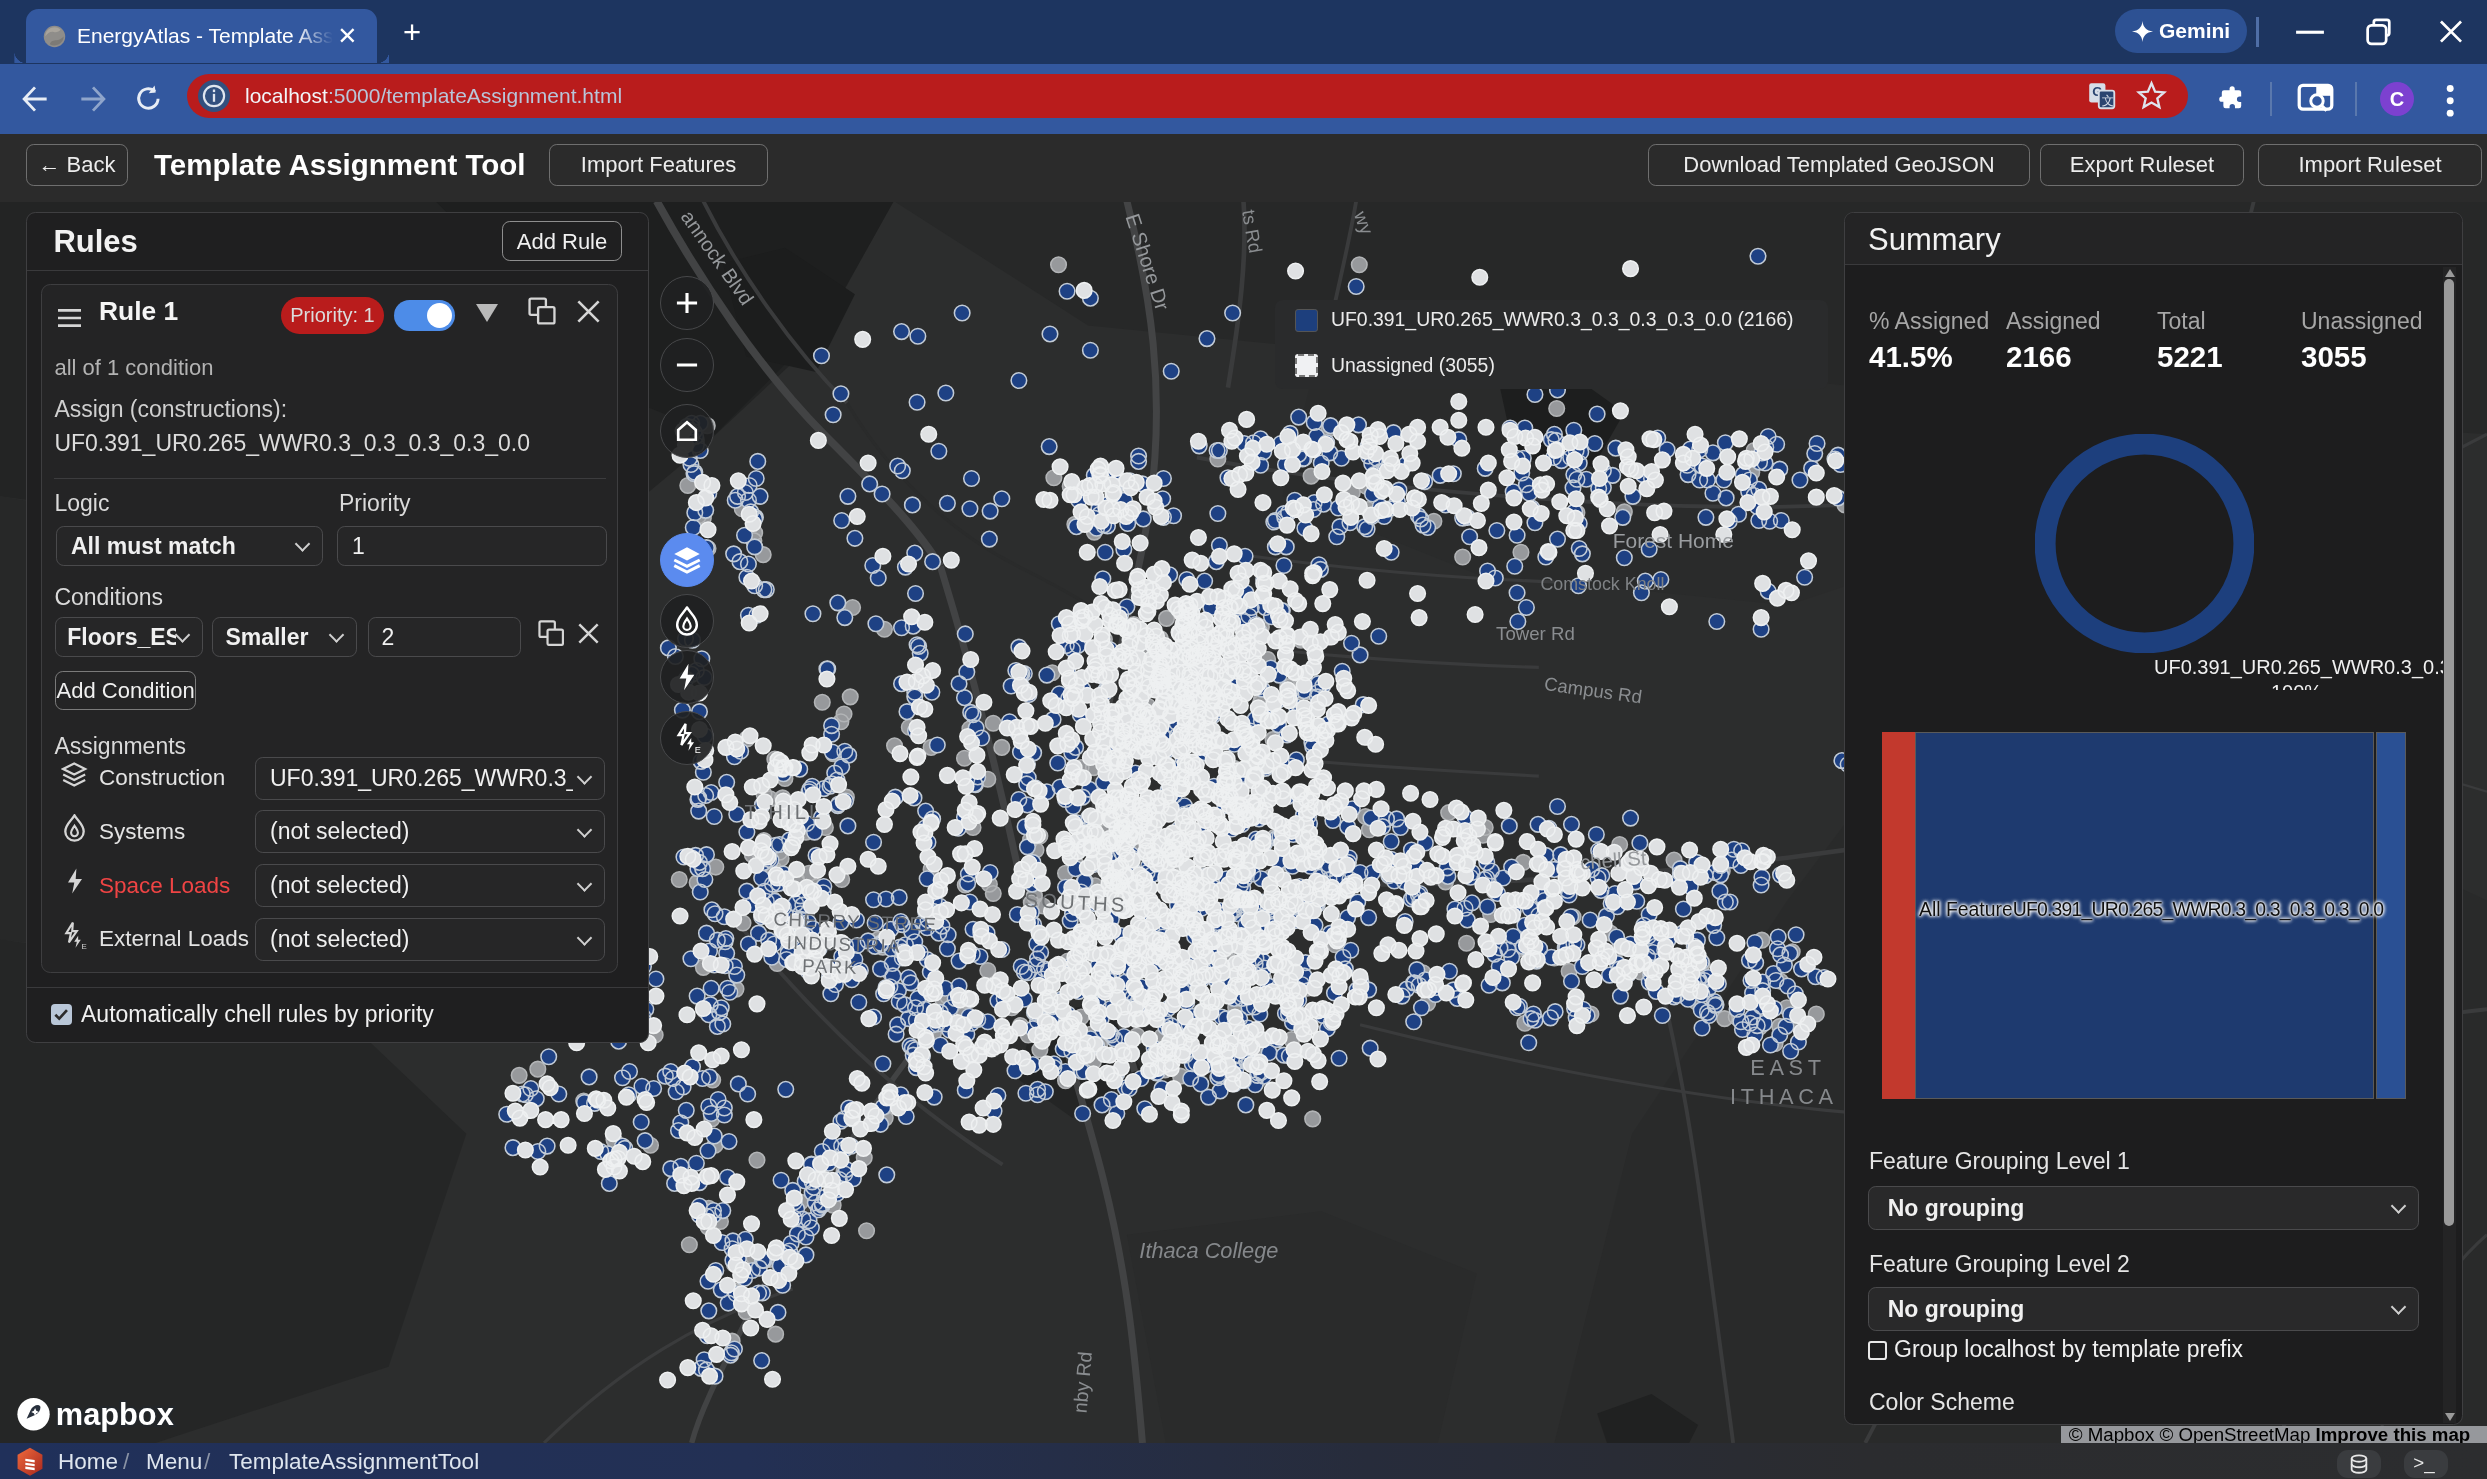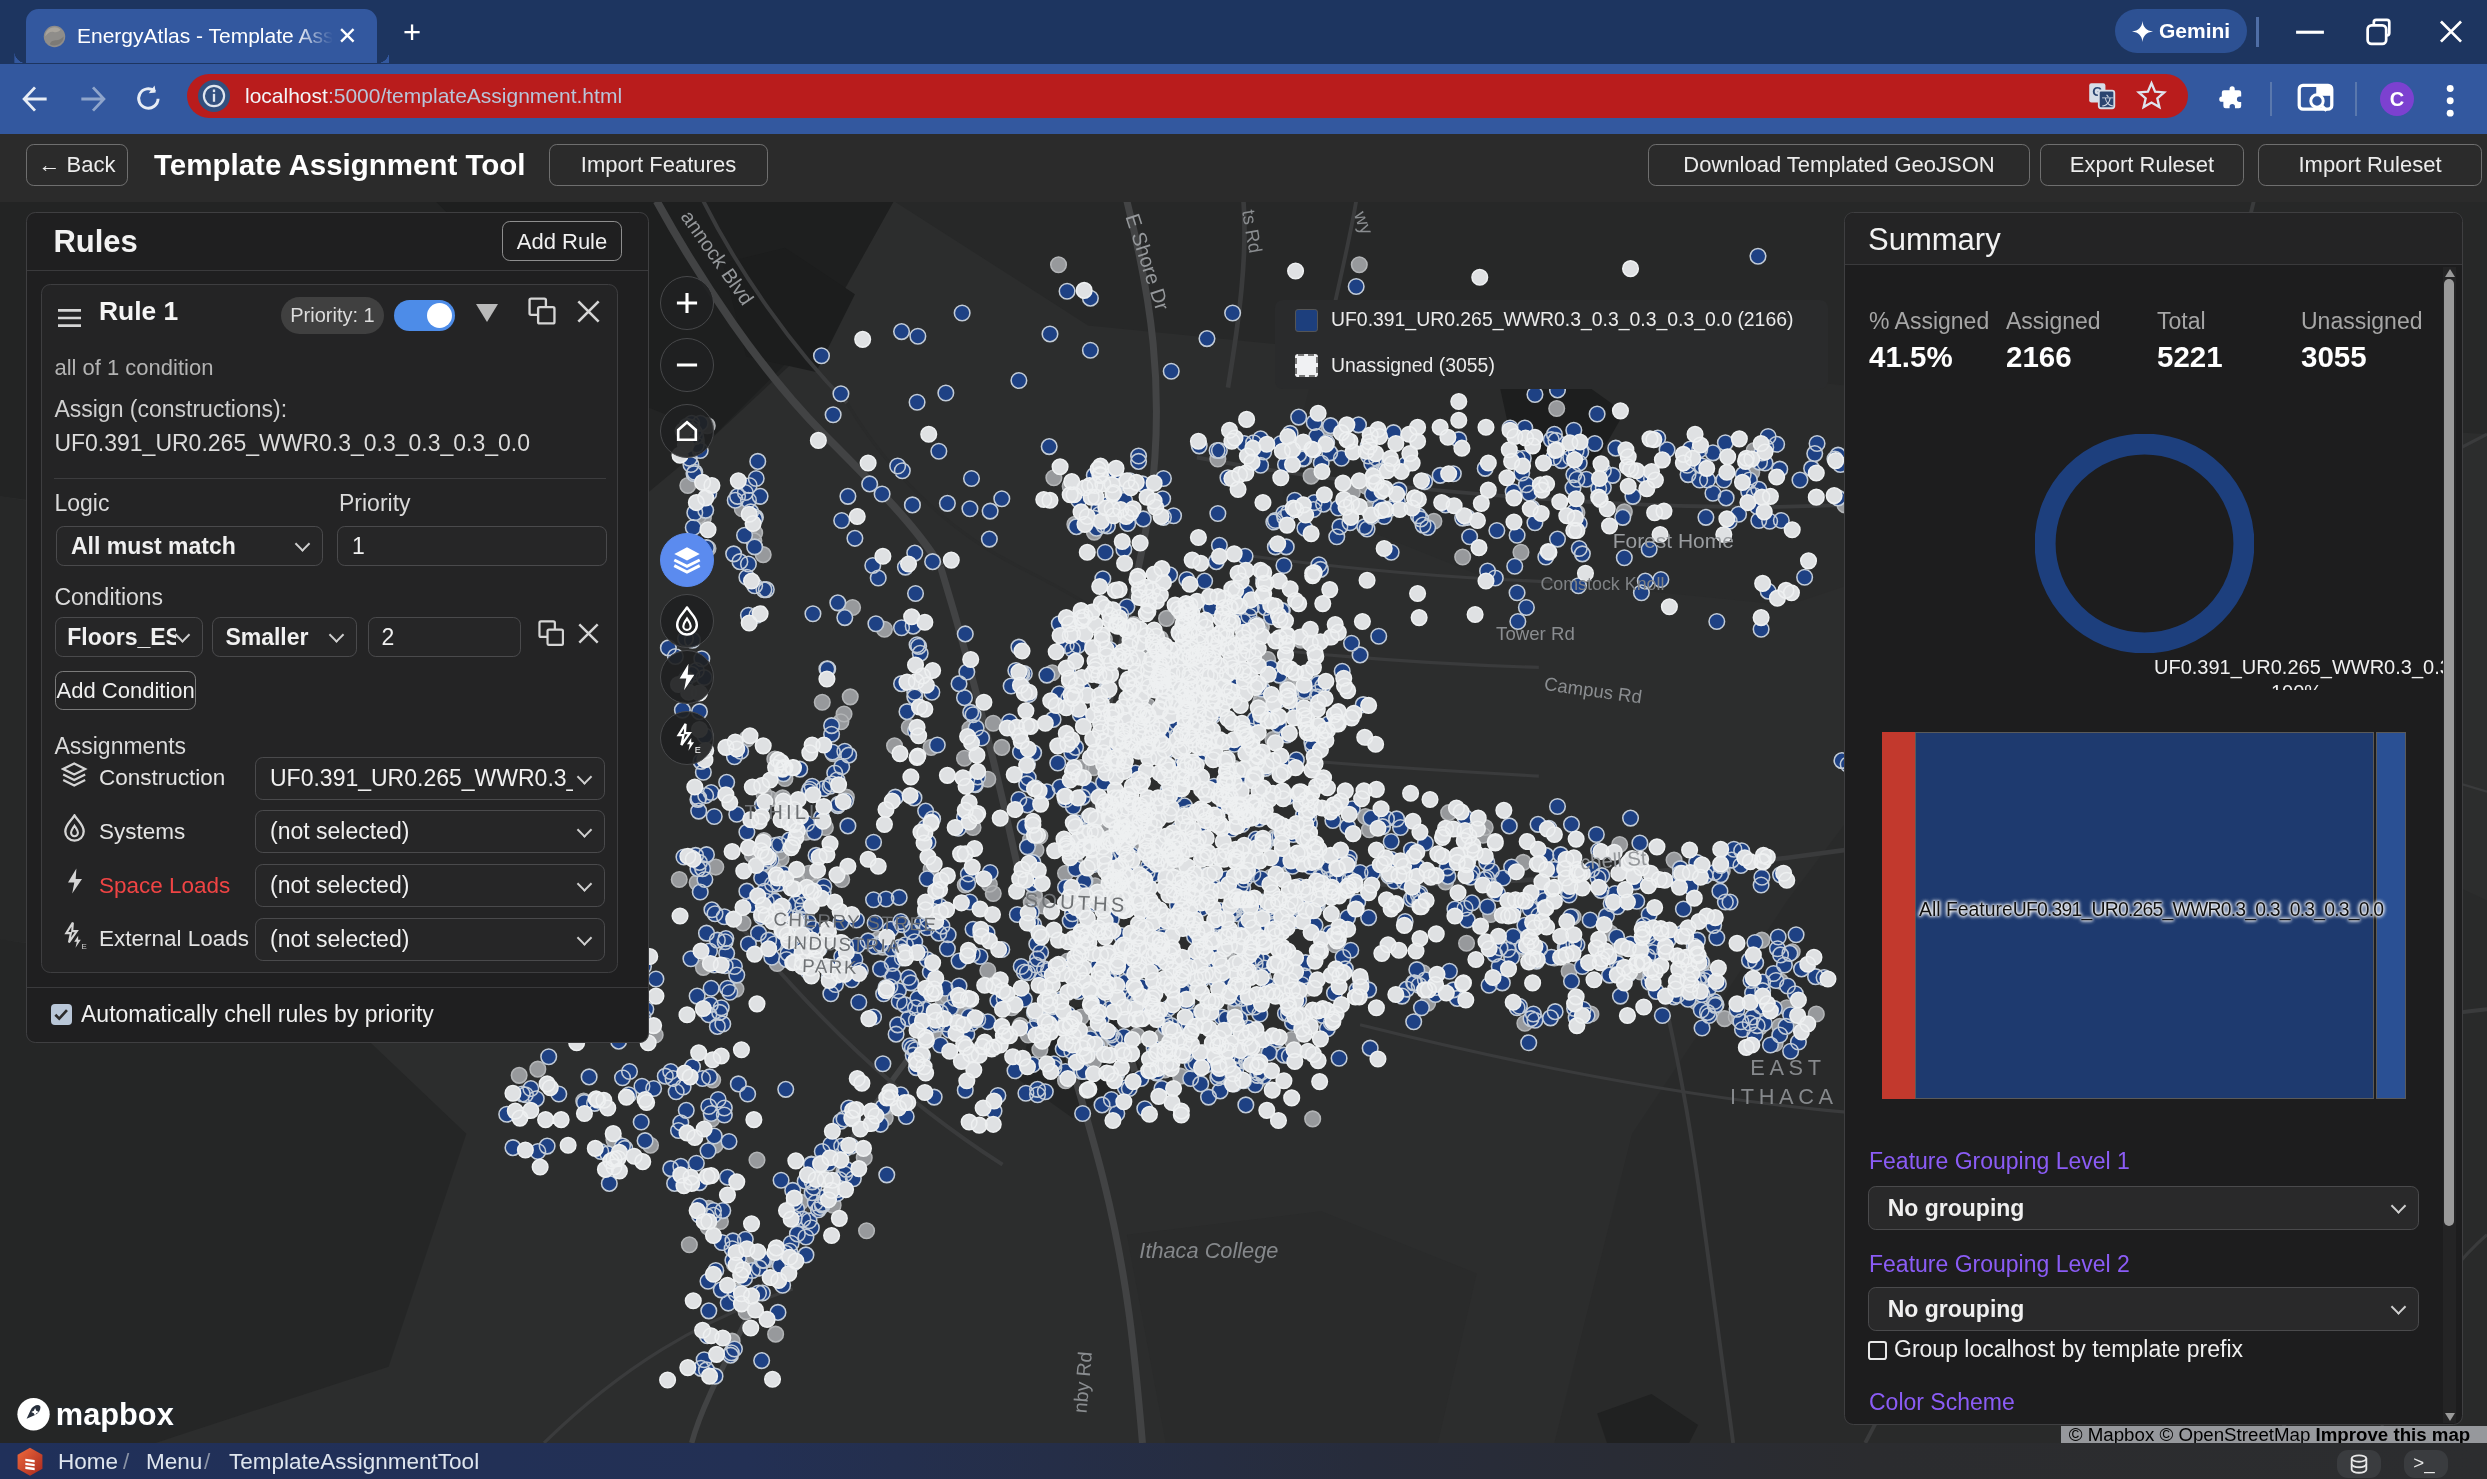--- a/index.html
+++ b/index.html
@@ -67,21 +67,21 @@
     overflow:hidden; padding-left:7.8px;}
   #attrib b { font-weight:700; }
   #bottombar { position:absolute; left:0; top:1443px; width:2487px; height:37px;
     background:linear-gradient(90deg,#20305a 0%,#233054 30%,#272c3b 55%,#2b2c2f 75%,#2c2d2f 100%); }
   .crumb { position:absolute; top:6.2px; font-size:22.5px; color:#dee5ee; }
   .crumbsep { color:#8a93a5; }
   .botbtn { position:absolute; top:7px; width:44px; height:28px; background:#3a3c3f; border-radius:11px; }
 
   .stat-l { position:absolute; top:95px; font-size:23px; color:#a6a6a6; }
   .stat-v { position:absolute; top:127px; font-size:29.5px; font-weight:700; color:#fff; }
-  .sum-l { position:absolute; left:24px; font-size:23px; color:#8b5cf6; }
+  .sum-l { position:absolute; left:24px; font-size:23px; color:#e5e5e5; }
 </style></head>
 <body>
 <div id="page">
 
   <div id="map">
     <svg width="2487" height="1242" viewBox="0 0 3200 1598">
 
       <path d="M0 0 H1150 L1050 180 L900 320 L780 420 L560 480 L300 420 L0 380 Z" fill="#232424"></path>
       <path d="M560 0 H1150 L1060 160 L920 300 L820 260 L700 140 L620 60 Z" fill="#1e1f1f"></path>
       <path d="M1150 0 H3200 V300 L2600 260 L2200 220 L1800 200 L1400 160 Z" fill="#272828"></path>
@@ -295,21 +295,21 @@
     <div style="position:absolute;left:26.4px;top:11px;font-size:31px;font-weight:700;color:#f2f2f2;">Rules</div>
     <div class="obtn" style="left:475px;top:7.8px;width:120px;height:40px;font-size:22px;line-height:39px;">Add Rule</div>
   </div>
 
   <div style="position:absolute;left:14px;top:71px;width:577px;height:689px;background:#242425;border:1.6px solid #3e3e40;border-radius:9.3px;">
 
     <svg style="position:absolute;left:15.5px;top:23px;" width="23" height="20" viewBox="0 0 30 26">
           <path d="M0 3h30M0 13h30M0 23h30" stroke="#d5d5d5" stroke-width="3.4"></path>
         </svg>
     <div style="position:absolute;left:57px;top:11px;font-size:26.4px;font-weight:700;color:#f5f5f5;">Rule 1</div>
-    <div style="position:absolute;left:239px;top:12.4px;width:103px;height:37px;background:#404040;border-radius:18.7px;color:#dcdcdc;font-size:20px;line-height:37px;text-align:center;">Priority: 1</div>
+    <div style="position:absolute;left:239px;top:12.4px;width:103px;height:37px;background:#b91c1c;border-radius:18.7px;color:#dcdcdc;font-size:20px;line-height:37px;text-align:center;">Priority: 1</div>
     <div style="position:absolute;left:352px;top:14.8px;width:61px;height:31px;background:#4d8ce8;border-radius:15.5px;">
       <div style="position:absolute;right:3.1px;top:3.1px;width:25px;height:25px;border-radius:50%;background:#fff;"></div>
     </div>
     <div style="position:absolute;left:434px;top:18.7px;width:0;height:0;border-left:11.7px solid transparent;border-right:11.7px solid transparent;border-top:18.7px solid #b9b9b9;"></div>
     <svg style="position:absolute;left:486px;top:12.4px;" width="28" height="28" viewBox="0 0 36 36">
           <rect x="2" y="2" width="21" height="21" rx="2" fill="none" stroke="#d5d5d5" stroke-width="3"></rect>
           <rect x="13" y="13" width="21" height="21" rx="2" fill="#242425" stroke="#d5d5d5" stroke-width="3"></rect>
         </svg>
     <svg style="position:absolute;left:534px;top:14px;" width="25" height="25" viewBox="0 0 32 32">
           <path d="M3 3 L29 29 M29 3 L3 29" stroke="#d5d5d5" stroke-width="3.4"></path>

